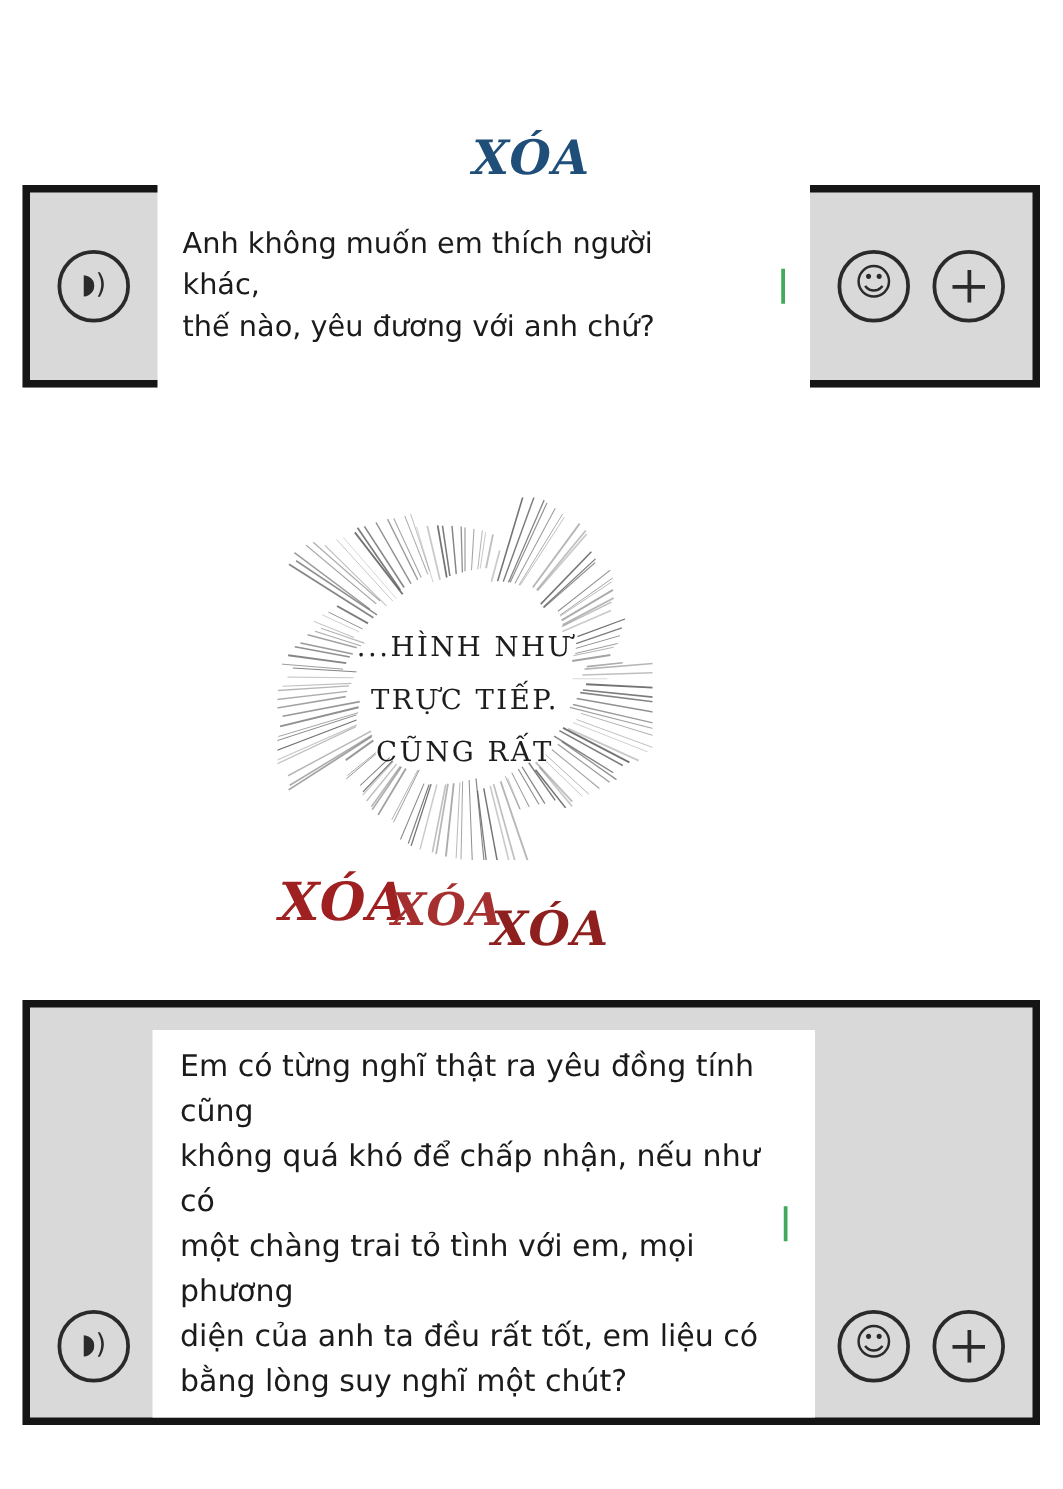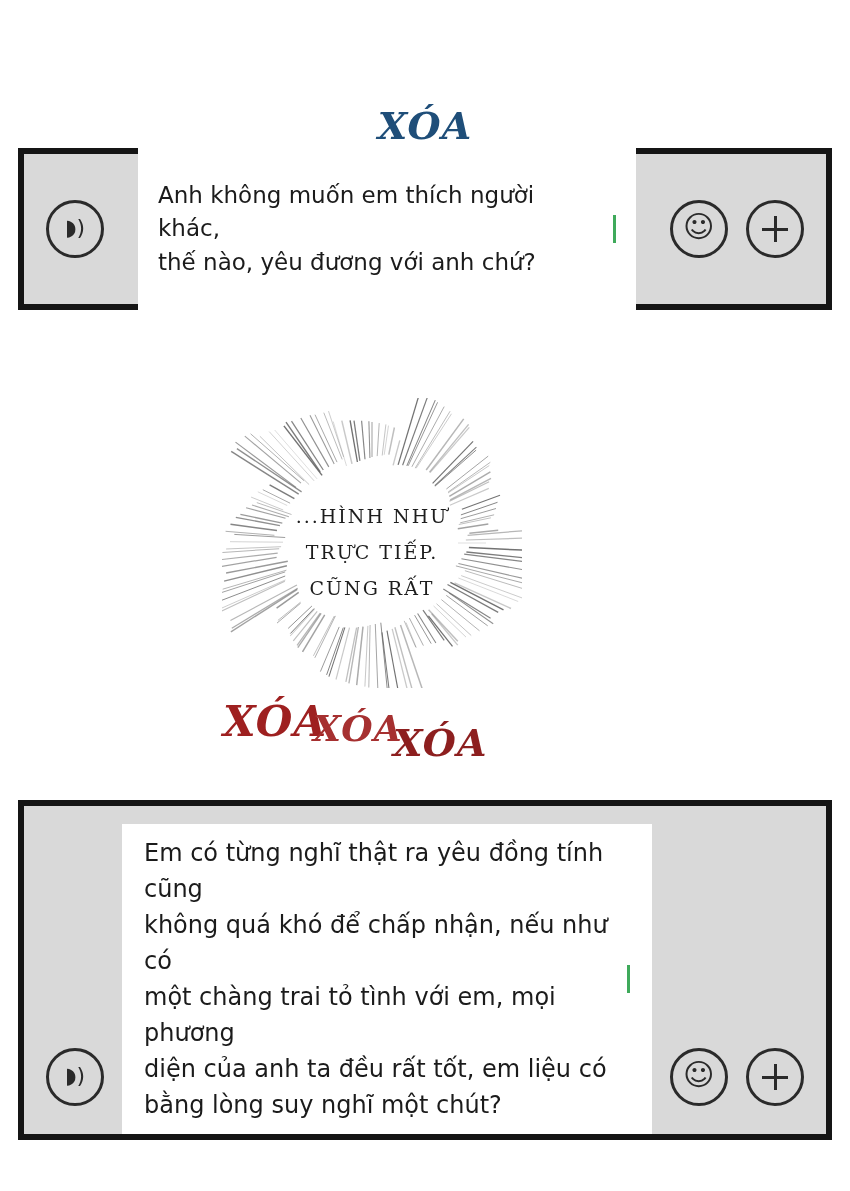--- a/index.html
+++ b/index.html
@@ -97,21 +97,21 @@
   .plus-btn .bar-v { width: 3px; height: 26px; }
 
   
   #bar-top {
     top: 148px;
     height: 162px;
     padding: 0 22px;
     gap: 18px;
   }
   #bar-top .input-field {
-    margin: 16px;
+    margin: 4px;
     min-height: 96px;
     padding: 32px 20px;
     gap: 40px;
   }
 
   
   #bar-bottom {
     top: 800px;
     height: 340px;
     padding: 0 22px;
@@ -174,21 +174,21 @@
     height: 290px;
   }
   #burst svg { display: block; }
   .burst-text {
     position: absolute;
     left: 0;
     top: 100px;
     width: 300px;
     text-align: center;
     font-family: "DejaVu Serif", serif;
-    font-size: 19px;
+    font-size: 22px;
     letter-spacing: 2px;
     line-height: 1.9;
     color: #1d1d1d;
   }
   .burst-text div { white-space: nowrap; }
 </style>
 </head>
 <body>
 
 <div class="xoa-top">XÓA</div>

